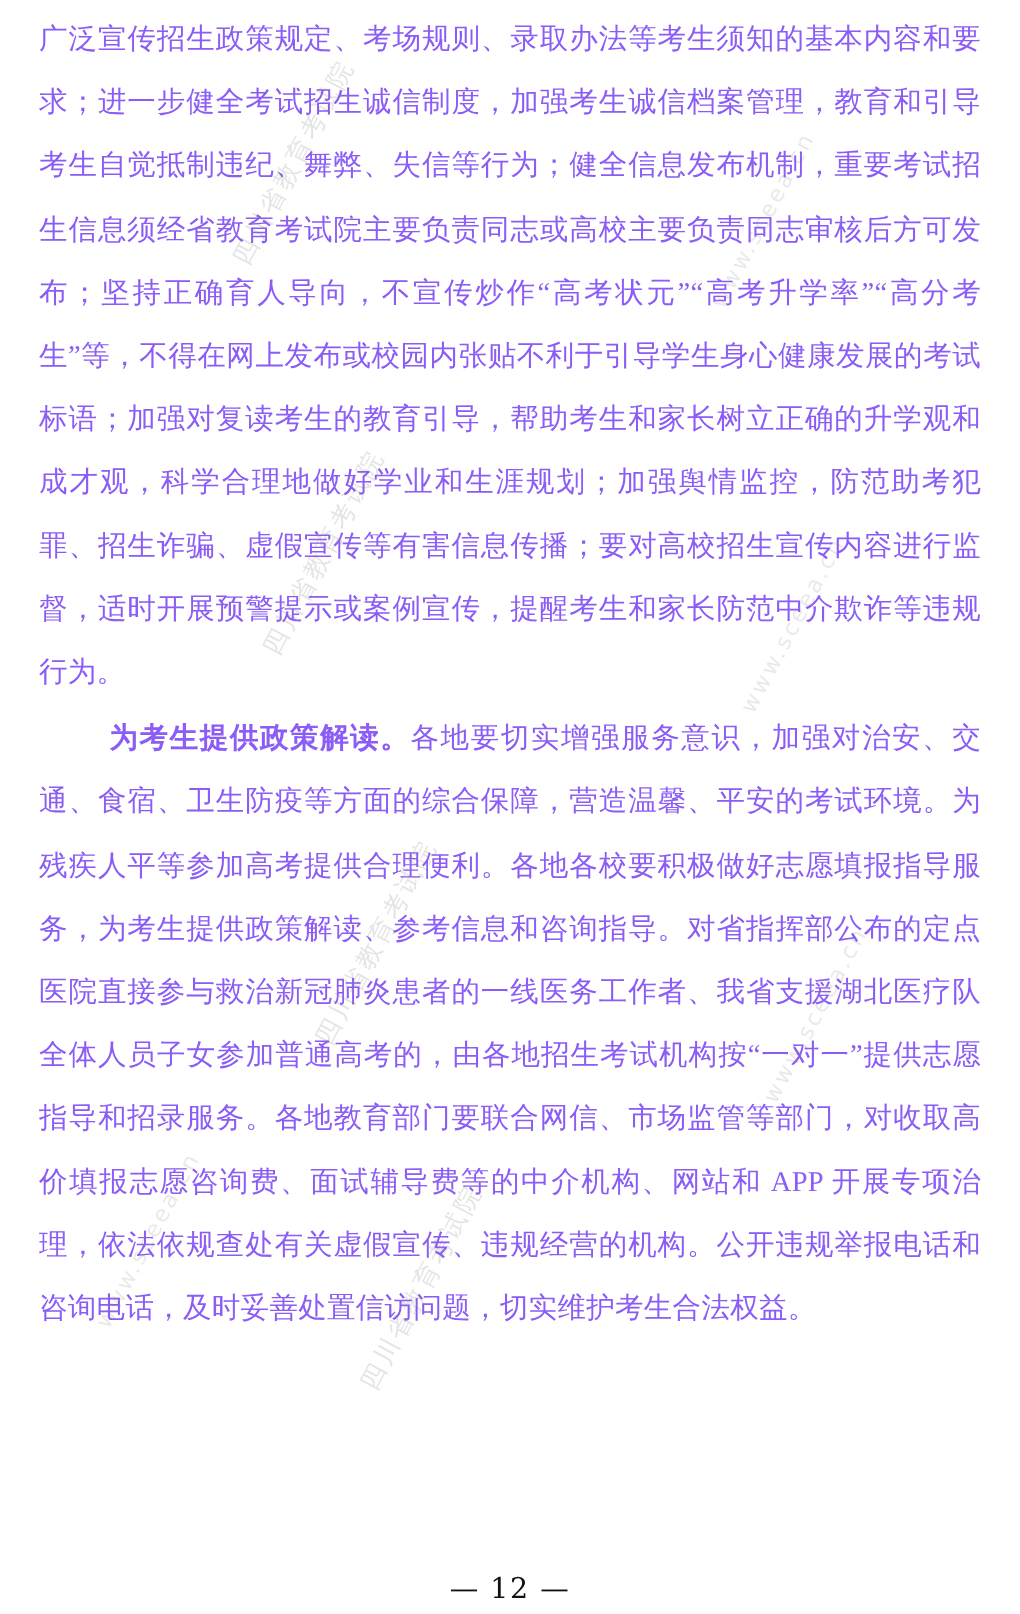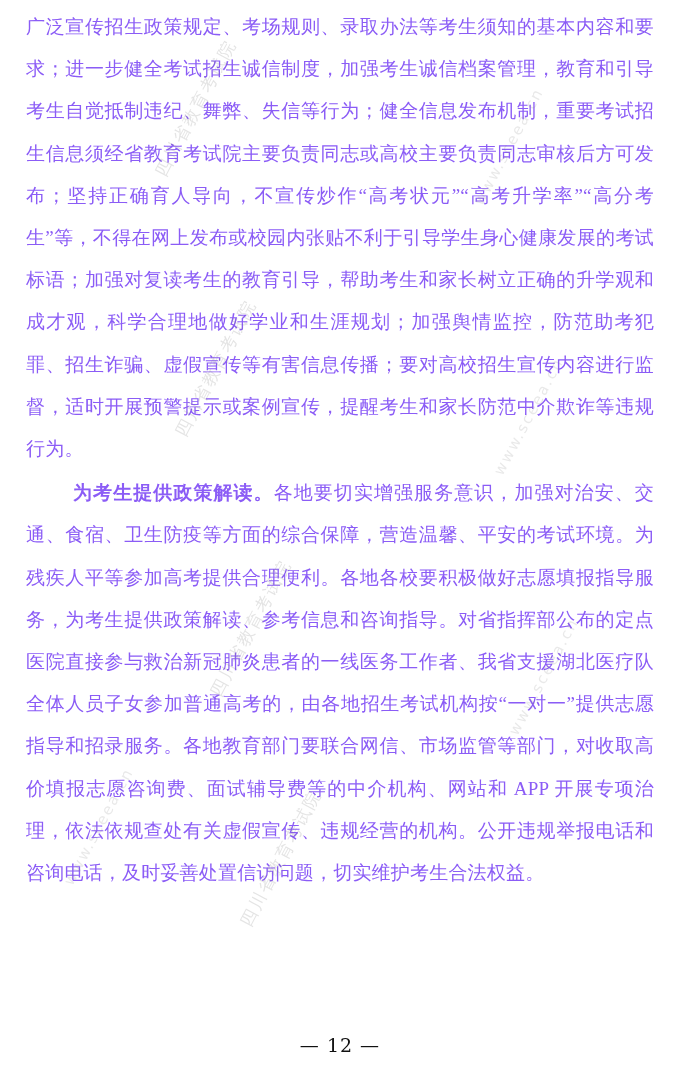--- a/index.html
+++ b/index.html
@@ -43,21 +43,21 @@
   .indent {
     text-indent: 47px;
   }
   .bold-lead {
     font-weight: bold;
   }
   .footer {
     position: absolute;
     left: 0;
     right: 0;
-    bottom: 20px;
+    bottom: 6px;
     text-align: center;
     font-size: 19px;
     font-family: "DejaVu Serif", "Liberation Serif", serif;
     color: #111;
     letter-spacing: 1px;
   }
   
   .watermark-layer {
     position: absolute;
     inset: 0;

